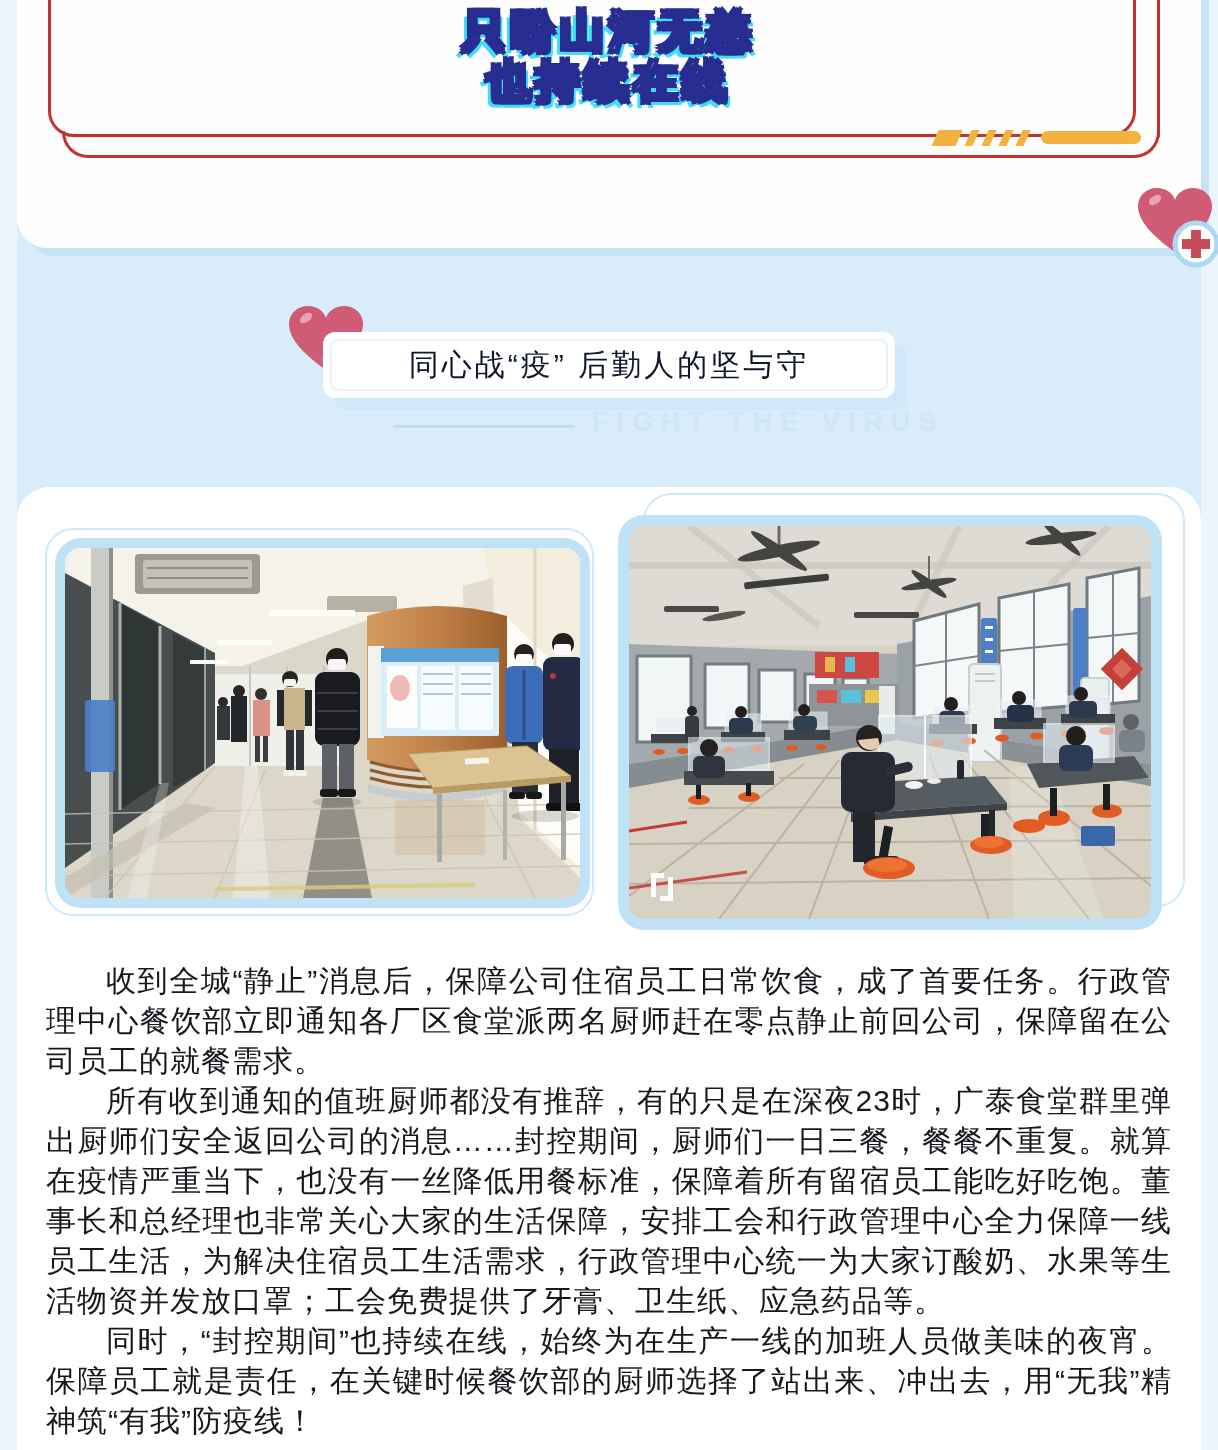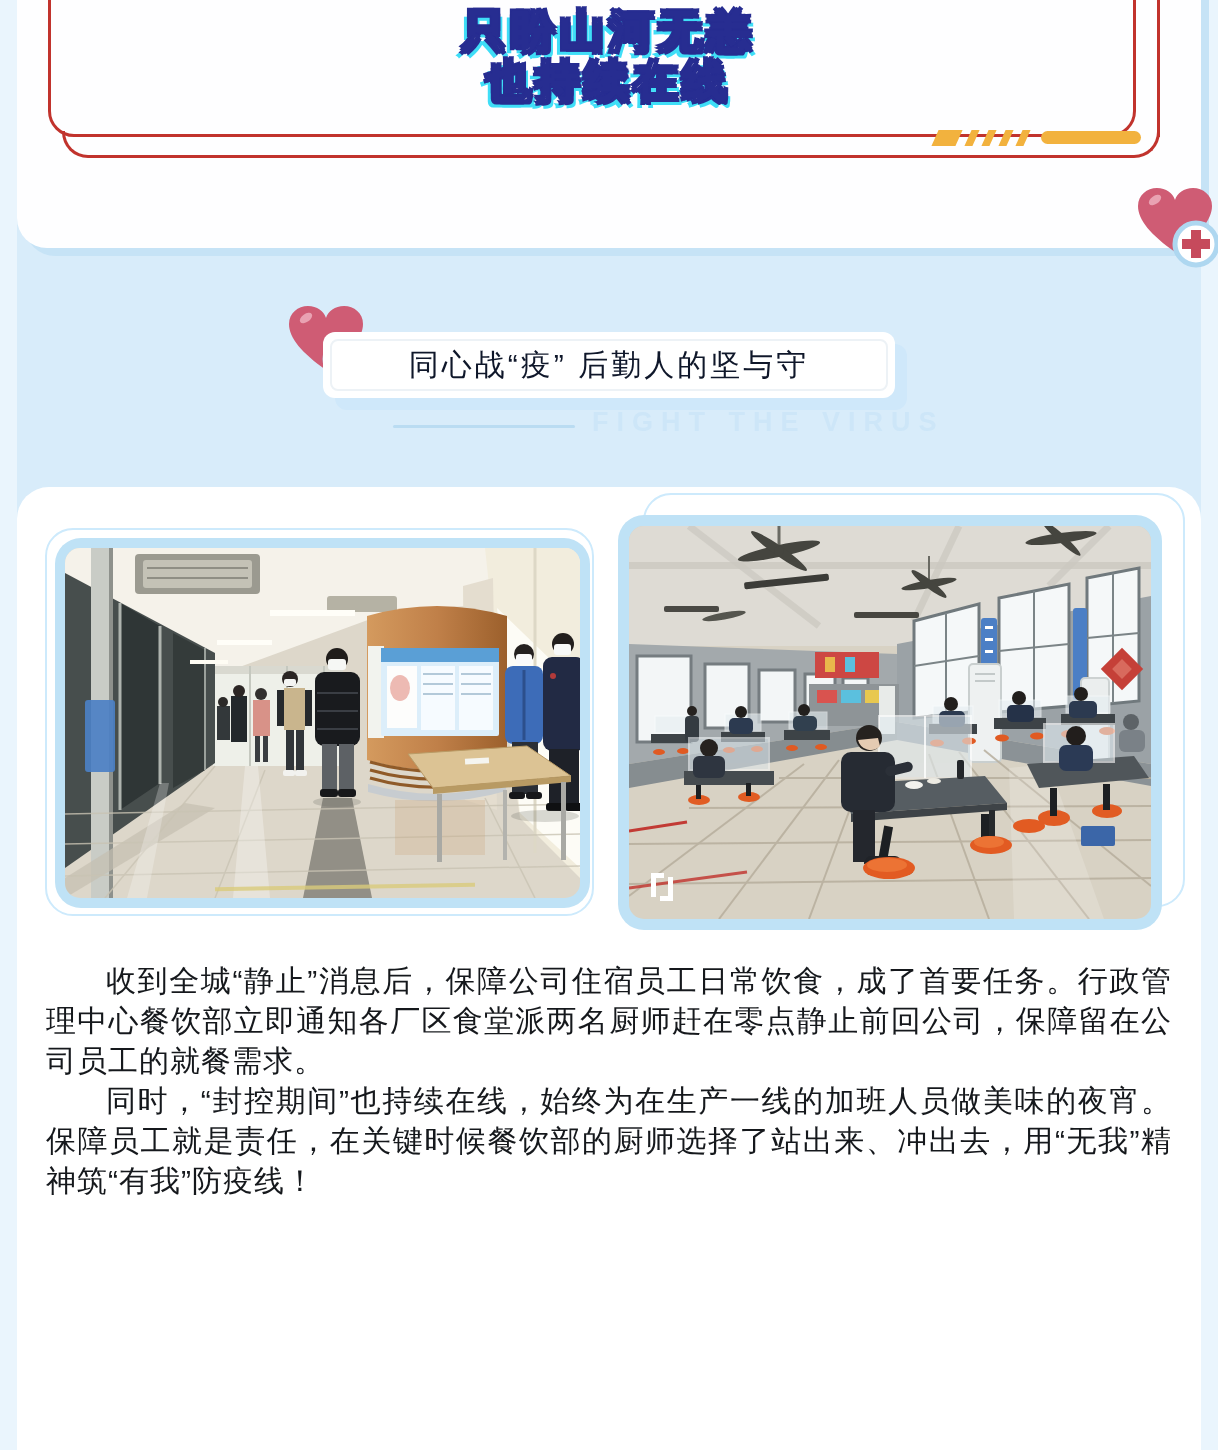--- a/index.html
+++ b/index.html
@@ -438,15 +438,16 @@
     <div class="watermark">
       <svg class="wm-icon" viewBox="0 0 26 32">
         <path d="M2,2 h13 v5 h-8 v19 h-5 z" fill="#ffffff"></path>
         <path d="M24,30 h-13 v-5 h8 v-19 h5 z" fill="#ffffff"></path>
       </svg>
     </div>
   </div>
 
   <div class="article">
     <p>收到全城“静止”消息后，保障公司住宿员工日常饮食，成了首要任务。行政管理中心餐饮部立即通知各厂区食堂派两名厨师赶在零点静止前回公司，保障留在公司员工的就餐需求。</p>
+    <p>所有收到通知的值班厨师都没有推辞，有的只是在深夜23时，广泰食堂群里弹出厨师们安全返回公司的消息……封控期间，厨师们一日三餐，餐餐不重复。就算在疫情严重当下，也没有一丝降低用餐标准，保障着所有留宿员工能吃好吃饱。董事长和总经理也非常关心大家的生活保障，安排工会和行政管理中心全力保障一线员工生活，为解决住宿员工生活需求，行政管理中心统一为大家订酸奶、水果等生活物资并发放口罩；工会免费提供了牙膏、卫生纸、应急药品等。</p>
     <p>同时，“封控期间”也持续在线，始终为在生产一线的加班人员做美味的夜宵。保障员工就是责任，在关键时候餐饮部的厨师选择了站出来、冲出去，用“无我”精神筑“有我”防疫线！</p>
   </div>
 </div>
 
 </body></html>

